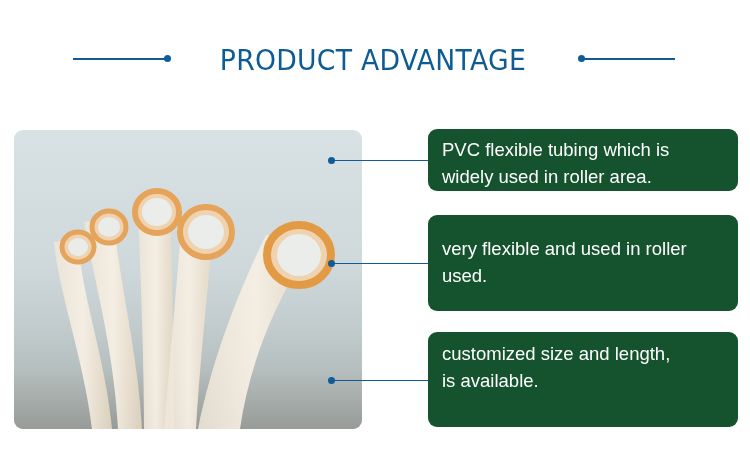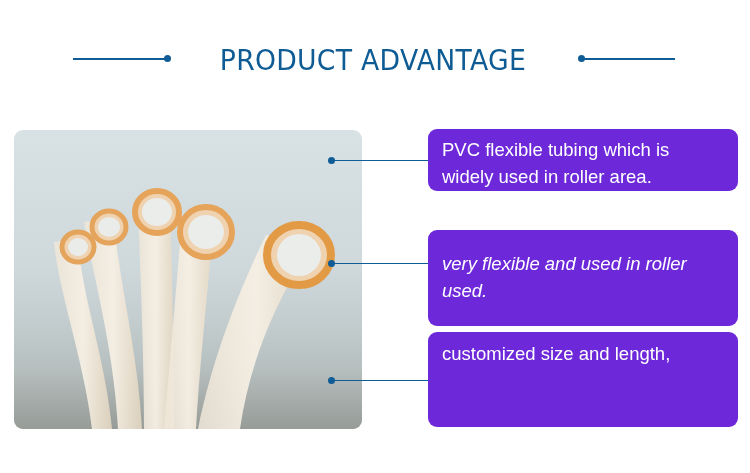--- a/index.html
+++ b/index.html
@@ -20,21 +20,21 @@
   .photo {
     position: absolute; left: 14px; top: 130px; width: 348px; height: 299px;
     border-radius: 9px; overflow: hidden;
     background: linear-gradient(180deg, #d8e1e4 0%, #cfd9dc 45%, #b9c2c2 80%, #9ea39f 100%);
   }
   .photo svg { position: absolute; left: 0; top: 0; }
   .connector { position: absolute; height: 1px; background: #105c96; }
   .conn-dot { position: absolute; width: 7px; height: 7px; border-radius: 50%; background: #105c96; }
   .card {
     position: absolute; left: 428px; width: 310px;
-    background: #6d28d9; border-radius: 9px; color: #ffffff;
+    background: #14532d; border-radius: 9px; color: #ffffff;
     font-size: 18.5px; line-height: 27px; box-sizing: border-box;
     padding-left: 14px; padding-right: 8px;
   }
   .card span { display: block; }
 </style>
 </head>
 <body>
 
 <div class="hdr-line" style="left:73px; width:94px;"></div>
 <div class="hdr-dot" style="left:164px;"></div>
@@ -81,20 +81,21 @@
 <div class="conn-dot" style="left:328px; top:260px;"></div>
 <div class="connector" style="left:331px; width:97px; top:263px;"></div>
 <div class="conn-dot" style="left:328px; top:377px;"></div>
 <div class="connector" style="left:331px; width:97px; top:380px;"></div>
 
 <div class="card" style="top:129px; height:62px; padding-top:7px;">
   <span>PVC flexible tubing which is</span>
   <span>widely used in roller area.</span>
 </div>
 
-<div class="card" style="top:230px; height:96px; padding-top:20px;font-style:italic;">
+<div class="card" style="top:215px; height:96px; padding-top:20px;">
   <span>very flexible and used in roller</span>
   <span>used.</span>
 </div>
 
 <div class="card" style="top:332px; height:95px; padding-top:8px;">
   <span>customized size and length,</span>
+  <span>is available.</span>
 </div>
 
 </body></html>

